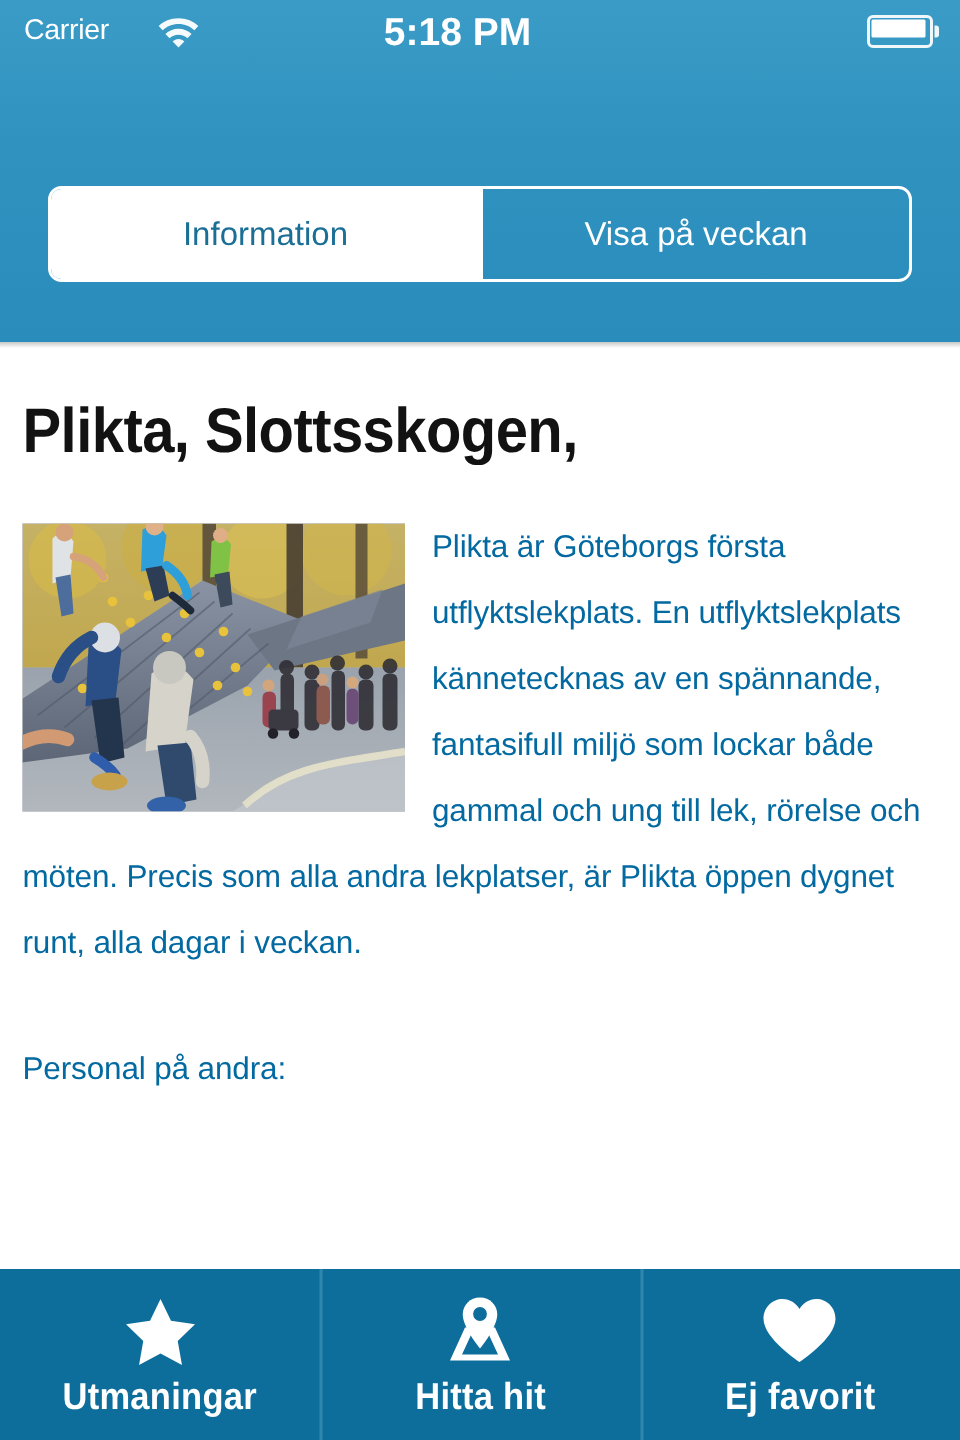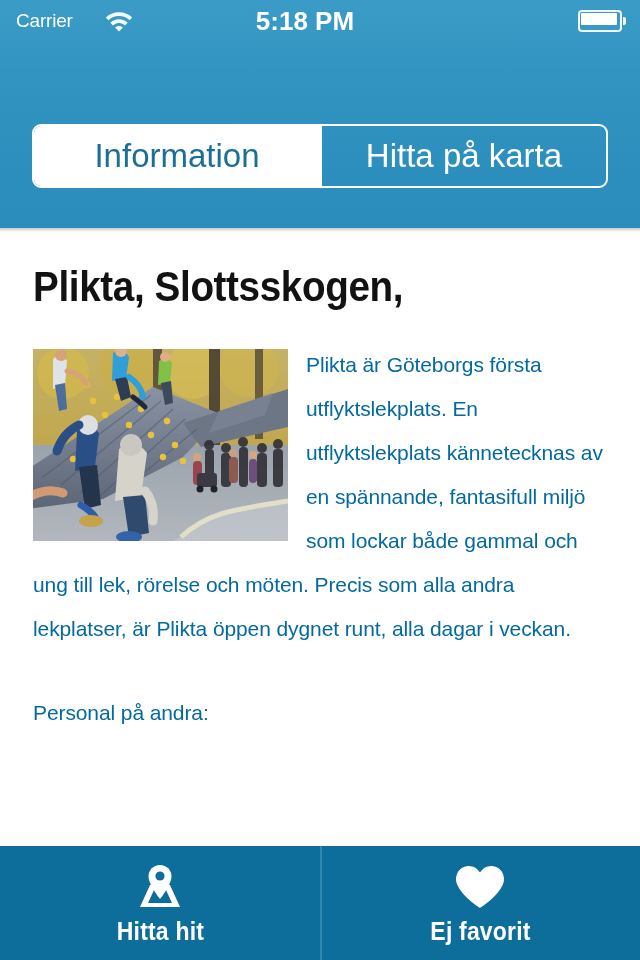--- a/index.html
+++ b/index.html
@@ -84,32 +84,32 @@
 
   
   .segctl {
     position:absolute; left:32px; top:124px; width:576px; height:64px;
     border:2px solid #ffffff; border-radius:9px; overflow:hidden;
     display:flex;
   }
   .seg {
     flex:1 1 50%; height:100%;
     display:flex; align-items:center; justify-content:center;
-    font-size:33px; color:#ffffff; cursor:pointer;
+    font-size:22px; color:#ffffff; cursor:pointer;
     background:transparent;
   }
   .seg.active { background:#ffffff; color:#1b6f96; }
   .seg.divider { border-left:2px solid #ffffff; }
 
   
   .content {
     position:absolute; top:232px; left:0; width:640px; height:614px;
     background:#fff; overflow:hidden;
   }
-  .content-inner { padding:0 33px; position:relative; }
+  .content-inner { padding:0 15px; position:relative; }
   .page-title {
     margin-top:30px;
     font-size:42px; font-weight:bold; color:#121212;
     font-family:"Liberation Sans Narrow","Liberation Sans", sans-serif;
     letter-spacing:-0.4px; line-height:50px;
     transform:scaleX(.92); transform-origin:left center;
     white-space:nowrap;
   }
   .body-wrap { margin-top:31px; }
   .photo {
@@ -169,21 +169,21 @@
         <div class="nub"></div>
       </div>
     </div>
 
 
     <div class="segctl">
       <div class="seg active">
         <span>Information</span>
       </div>
       <div class="seg divider">
-        <span>Hitta på karta</span>
+        <span>Visa på veckan</span>
       </div>
     </div>
   </div>
 
   <div class="content">
     <div class="content-inner">
 
       <div class="page-title">Plikta, Slottsskogen,</div>
 
       <div class="body-wrap">
@@ -315,20 +315,28 @@
           <p>Plikta är Göteborgs första utflyktslekplats. En utflyktslekplats kännetecknas av en spännande, fantasifull miljö som lockar både gammal och ung till lek, rörelse och möten. Precis som alla andra lekplatser, är Plikta öppen dygnet runt, alla dagar i veckan.</p>
           <p>Personal på andra:</p>
         </div>
 
       </div>
     </div>
   </div>
 
   <div class="tabbar">
 
+    <div class="tab">
+      <div class="ic">
+        <svg viewBox="0 0 48 46" width="48" height="46">
+          <path d="M24 2 L31 16.5 L47 18.8 L35.5 30 L38.3 46 L24 38.4 L9.7 46 L12.5 30 L1 18.8 L17 16.5 Z" fill="#ffffff"></path>
+        </svg>
+      </div>
+      <div class="lbl">Utmaningar</div>
+    </div>
 
     <div class="tab">
       <div class="ic">
         <svg viewBox="0 0 52 48" width="52" height="48">
           <path d="M6 44 L16 22 L22 22 L20 27 L14 40 L38 40 L32 27 L30 22 L36 22 L46 44 Z" fill="#ffffff"></path>
           <path d="M26 2 c-6.5 0 -11.5 5 -11.5 11.3 C14.5 22 26 36 26 36 s11.5 -14 11.5 -22.7 C37.5 7 32.5 2 26 2 z" fill="#ffffff"></path>
           <circle cx="26" cy="13" r="4.6" fill="#0d6e9c"></circle>
         </svg>
       </div>
       <div class="lbl">Hitta hit</div>

